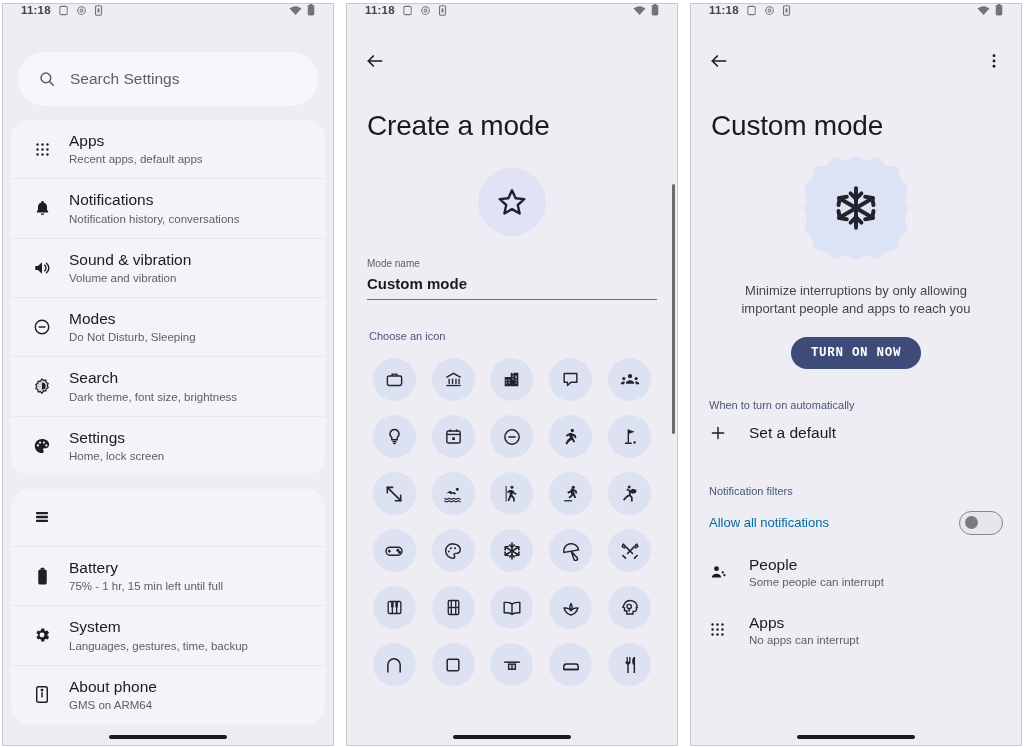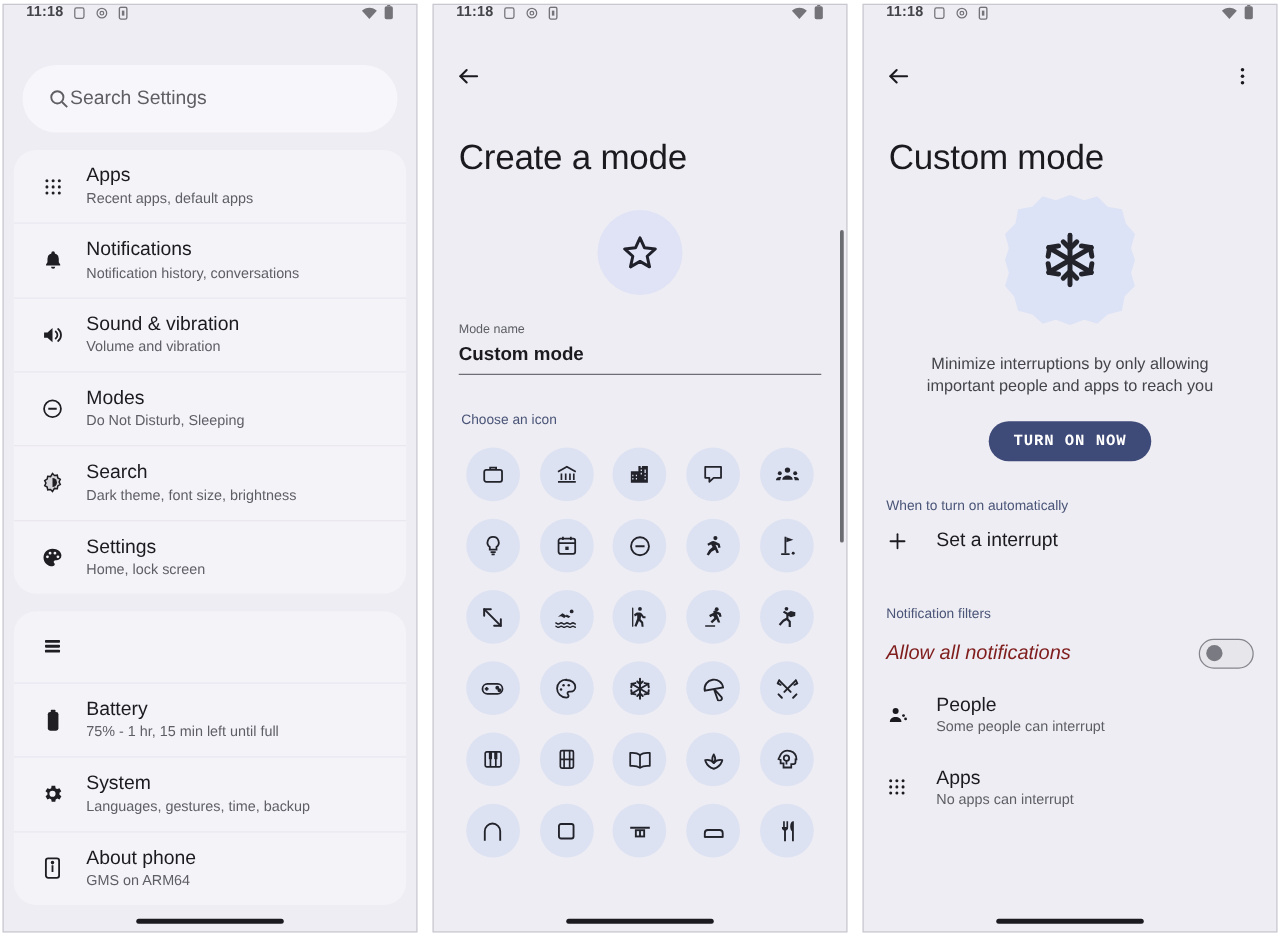--- a/index.html
+++ b/index.html
@@ -42,20 +42,21 @@
   .sb-ico svg { display: block; }
 
   
   .search-bar {
     margin: 14px 15px 0 15px;
     height: 54px;
     border-radius: 30px;
     background: #f7f6fa;
     display: flex; align-items: center;
     padding: 0 20px;
+    gap: 14px;
     text-align: right;
   }
   .search-bar .q svg { display:block; }
   .search-ph {
     font-size: 15.5px;
     color: #5e5e63;
   }
 
   .settings-list { margin-top: 14px; }
   .card {
@@ -203,21 +204,21 @@
   .p3-row .ic3 svg { display:block; }
   .p3-row .lbl3 { font-size: 15.5px; color: #1b1b1f; }
   .p3-row .t2 { font-size: 11.5px; color: #5e5e66; margin-top: 2px; }
   .p3-row .txt3 { padding-left: 10px; }
 
   .toggle-row {
     display: flex; align-items: center;
     padding: 8px 18px 8px 18px;
     margin-top: 6px;
   }
-  .toggle-row .lbl3 { font-size: 16px; color: #7f1d1d; font-style: italic; }
+  .toggle-row .lbl3 { font-size: 13px; color: #0369a1; }
   .switch {
     margin-left: auto;
     width: 44px; height: 24px; border-radius: 14px;
     border: 1.6px solid #85858d;
     background: #e7e6eb;
     position: relative;
     cursor: pointer;
   }
   .switch .knob {
     position: absolute; top: 4px; left: 5px;
@@ -860,21 +861,21 @@
 
     <div class="sec-head">When to turn on automatically</div>
 
     <div class="p3-row">
       <span class="ic3">
         <svg width="18" height="18" viewBox="0 0 24 24" fill="none" stroke="#1b1b1f" stroke-width="1.9" stroke-linecap="round">
             <line x1="12" y1="4.5" x2="12" y2="19.5"></line>
             <line x1="4.5" y1="12" x2="19.5" y2="12"></line>
           </svg>
       </span>
-      <span class="txt3"><span class="lbl3">Set a interrupt</span></span>
+      <span class="txt3"><span class="lbl3">Set a default</span></span>
     </div>
 
     <div class="sec-head">Notification filters</div>
 
     <div class="toggle-row">
       <span class="lbl3">Allow all notifications</span>
       <span class="switch">
         <span class="knob"></span>
       </span>
     </div>

